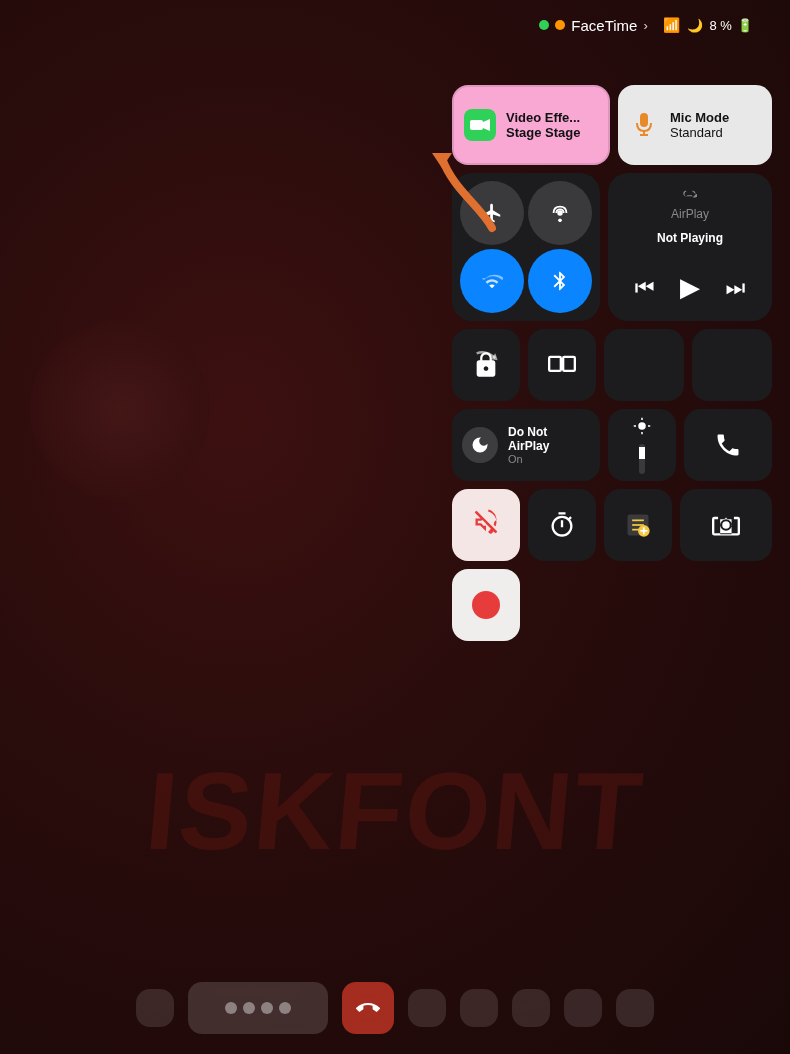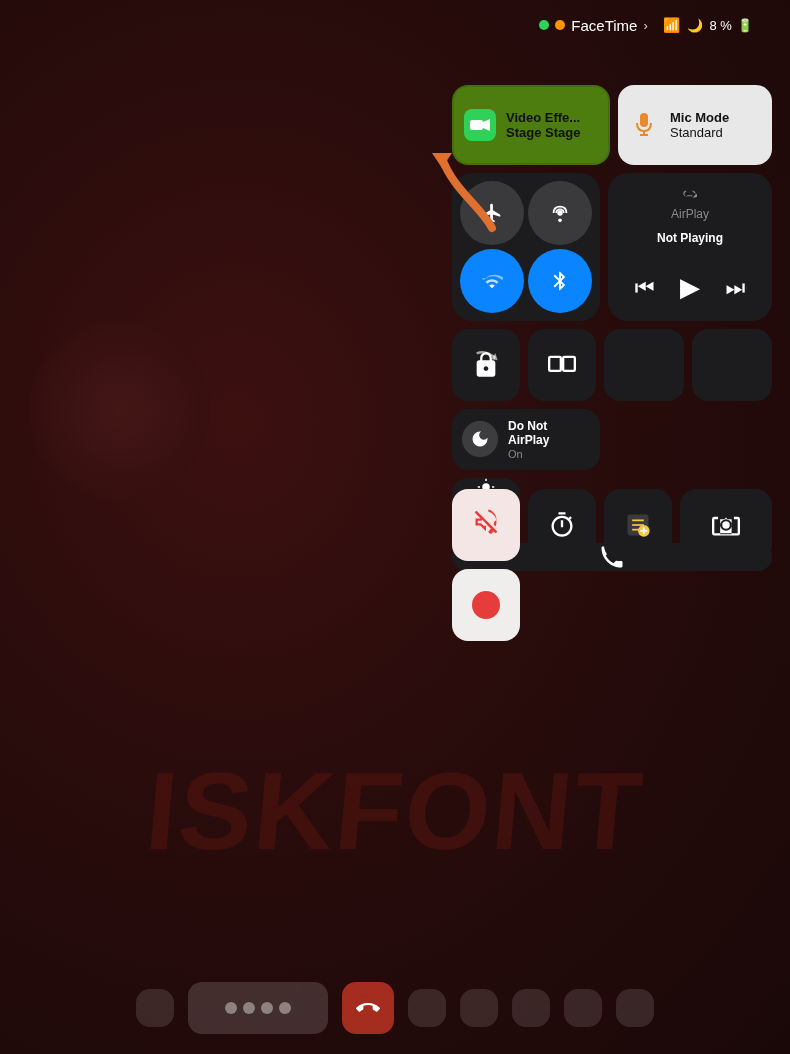--- a/index.html
+++ b/index.html
@@ -125,21 +125,21 @@
       border-radius: 16px;
       display: flex;
       align-items: center;
       justify-content: center;
       flex-direction: column;
       position: relative;
       cursor: pointer;
     }
 
     .tile-video-effects {
-      background: #4d7c0f;
+      background: #f9a8d4;
       flex: 1;
       height: 80px;
       padding: 10px;
       flex-direction: row;
       gap: 10px;
       align-items: center;
       justify-content: flex-start;
       border: 2px solid rgba(0,0,0,0.1);
     }
 
@@ -319,21 +319,20 @@
     .tile-dark.mini {
       flex: 1;
       height: 72px;
     }
 
     
     .cc-row4 {
       display: flex;
       gap: 8px;
       height: 72px;
-      flex-direction: column;
     }
 
     .tile-dnd {
       background: #1c1c1e;
       border-radius: 16px;
       width: 148px;
       height: 72px;
       padding: 10px;
       display: flex;
       align-items: center;

